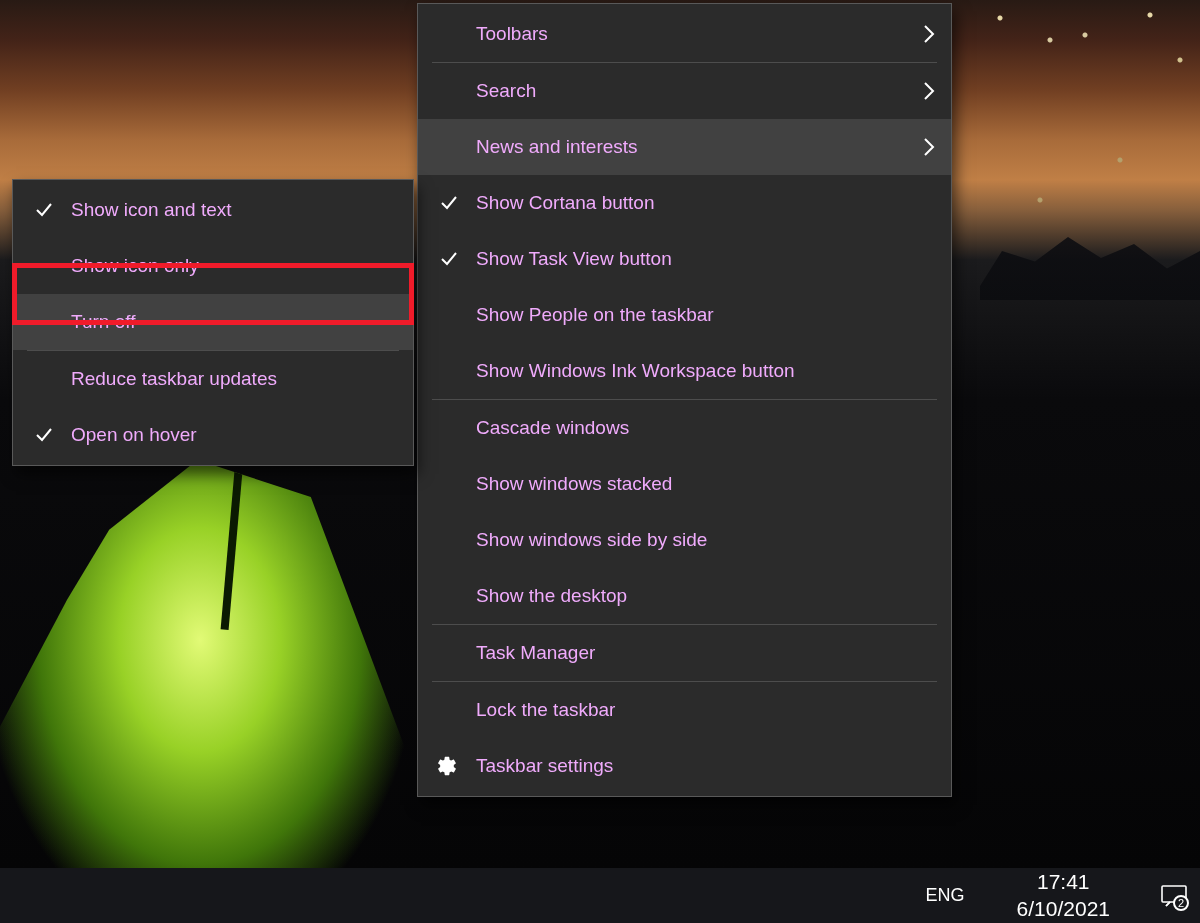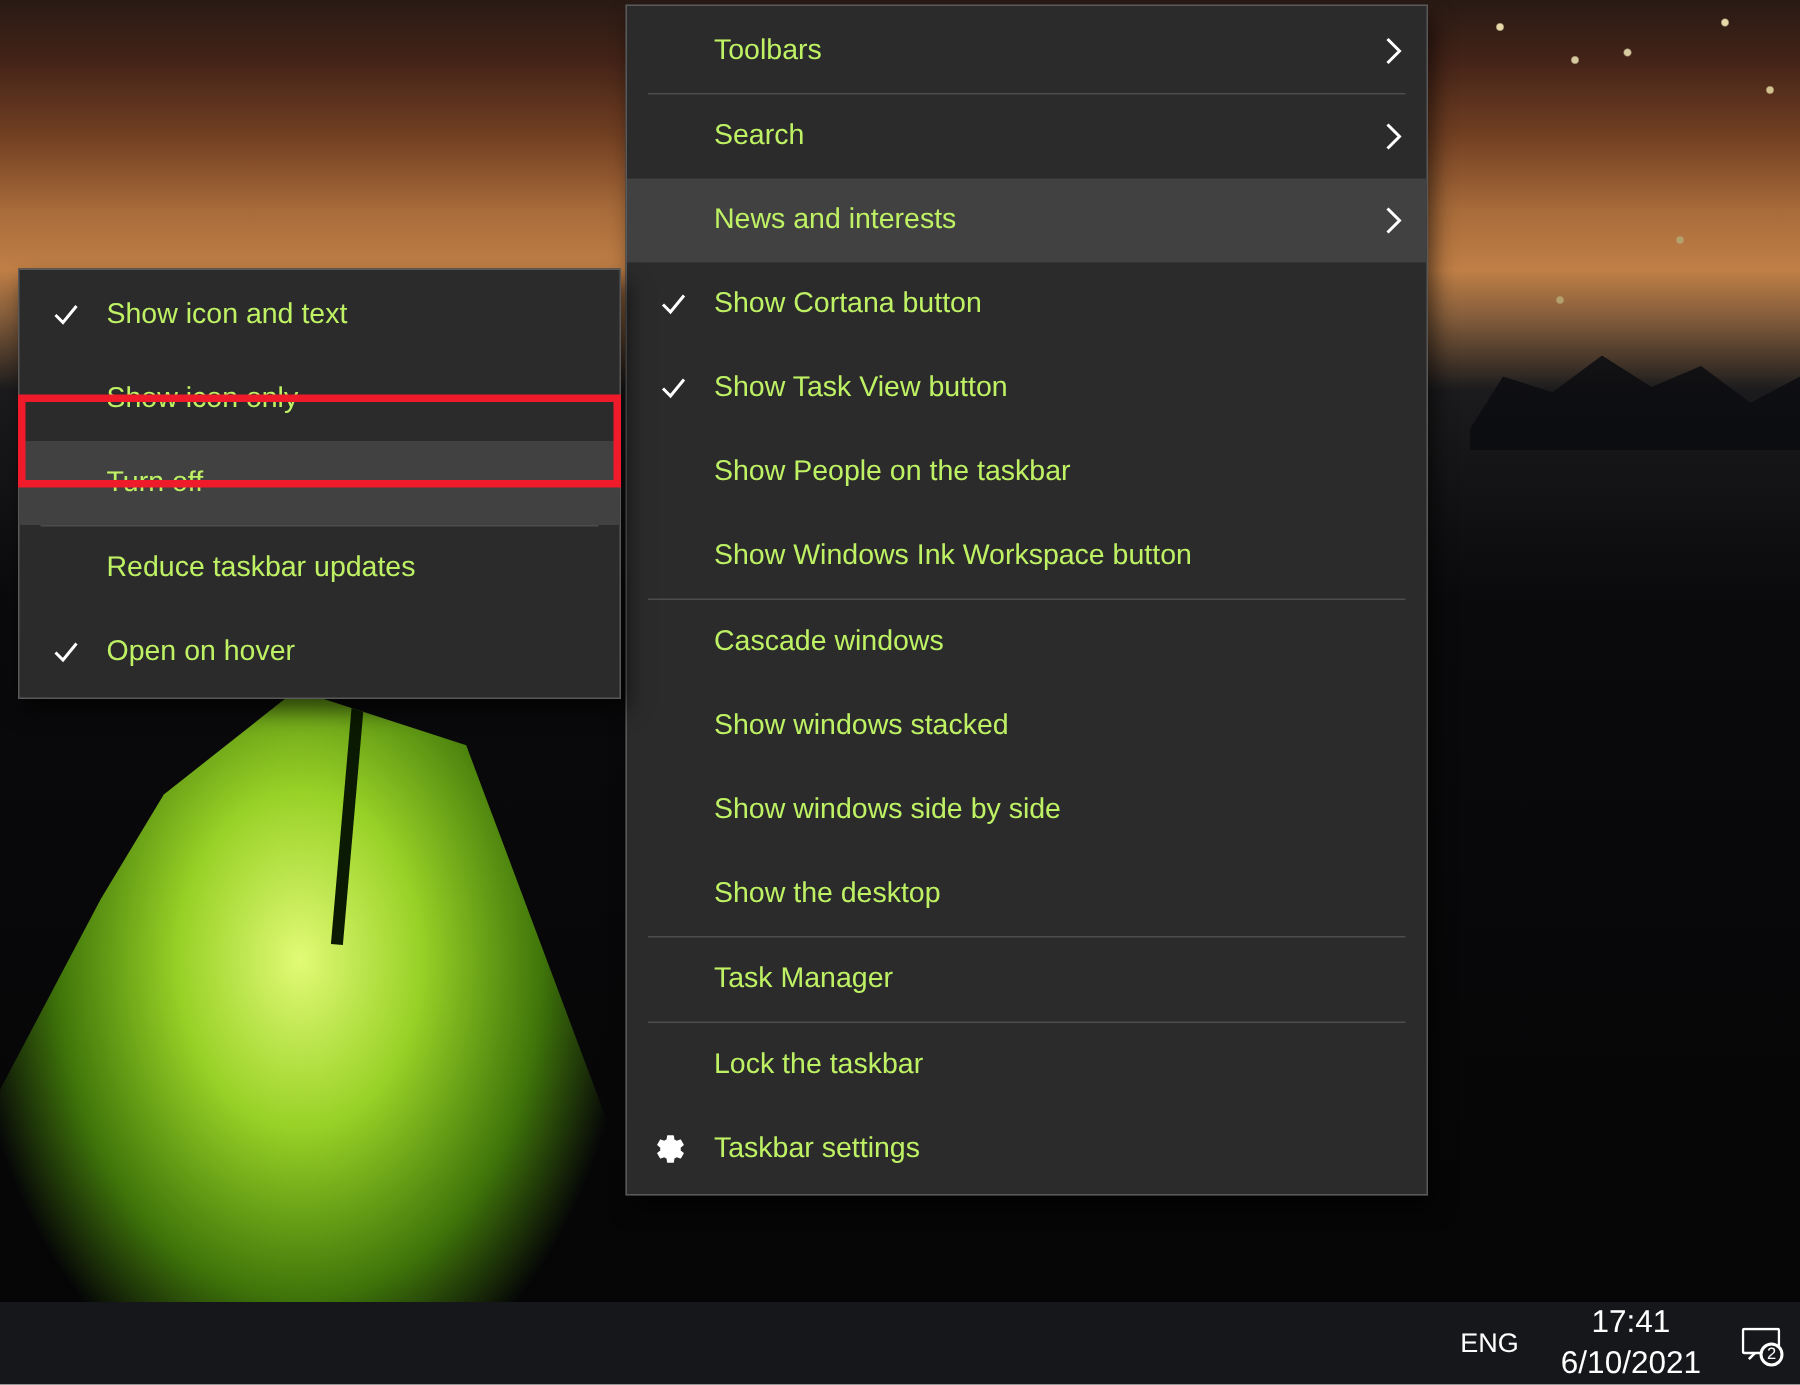--- a/index.html
+++ b/index.html
@@ -75,21 +75,21 @@
   }
   .menu-item {
     display: flex;
     align-items: center;
     height: 56px;
     padding-left: 58px;
     padding-right: 28px;
     cursor: default;
     position: relative;
     white-space: nowrap;
-    color: #bef264;
+    color: #f0abfc;
   }
   .menu-item.hover { background: #414141; }
   .menu-sep {
     height: 1px;
     margin: 0 14px;
     background: #4d4d4d;
   }
   .check {
     position: absolute;
     left: 22px; top: 50%; transform: translateY(-50%);
@@ -132,20 +132,21 @@
   }
 
   
   .taskbar {
     position: absolute; left: 0; right: 0; bottom: 0;
     height: 55px;
     background: #16171b;
     display: flex; align-items: center;
     color: #fff;
     font-size: 18px;
+    gap: 24px;
   }
   .tb-spacer { flex: 1; }
   .tb-lang { padding: 0 14px; cursor:default; }
   .tb-clock {
     padding: 0 14px;
     text-align: center;
     font-size: 21px;
     line-height: 1.25;
     cursor:default;
   }

